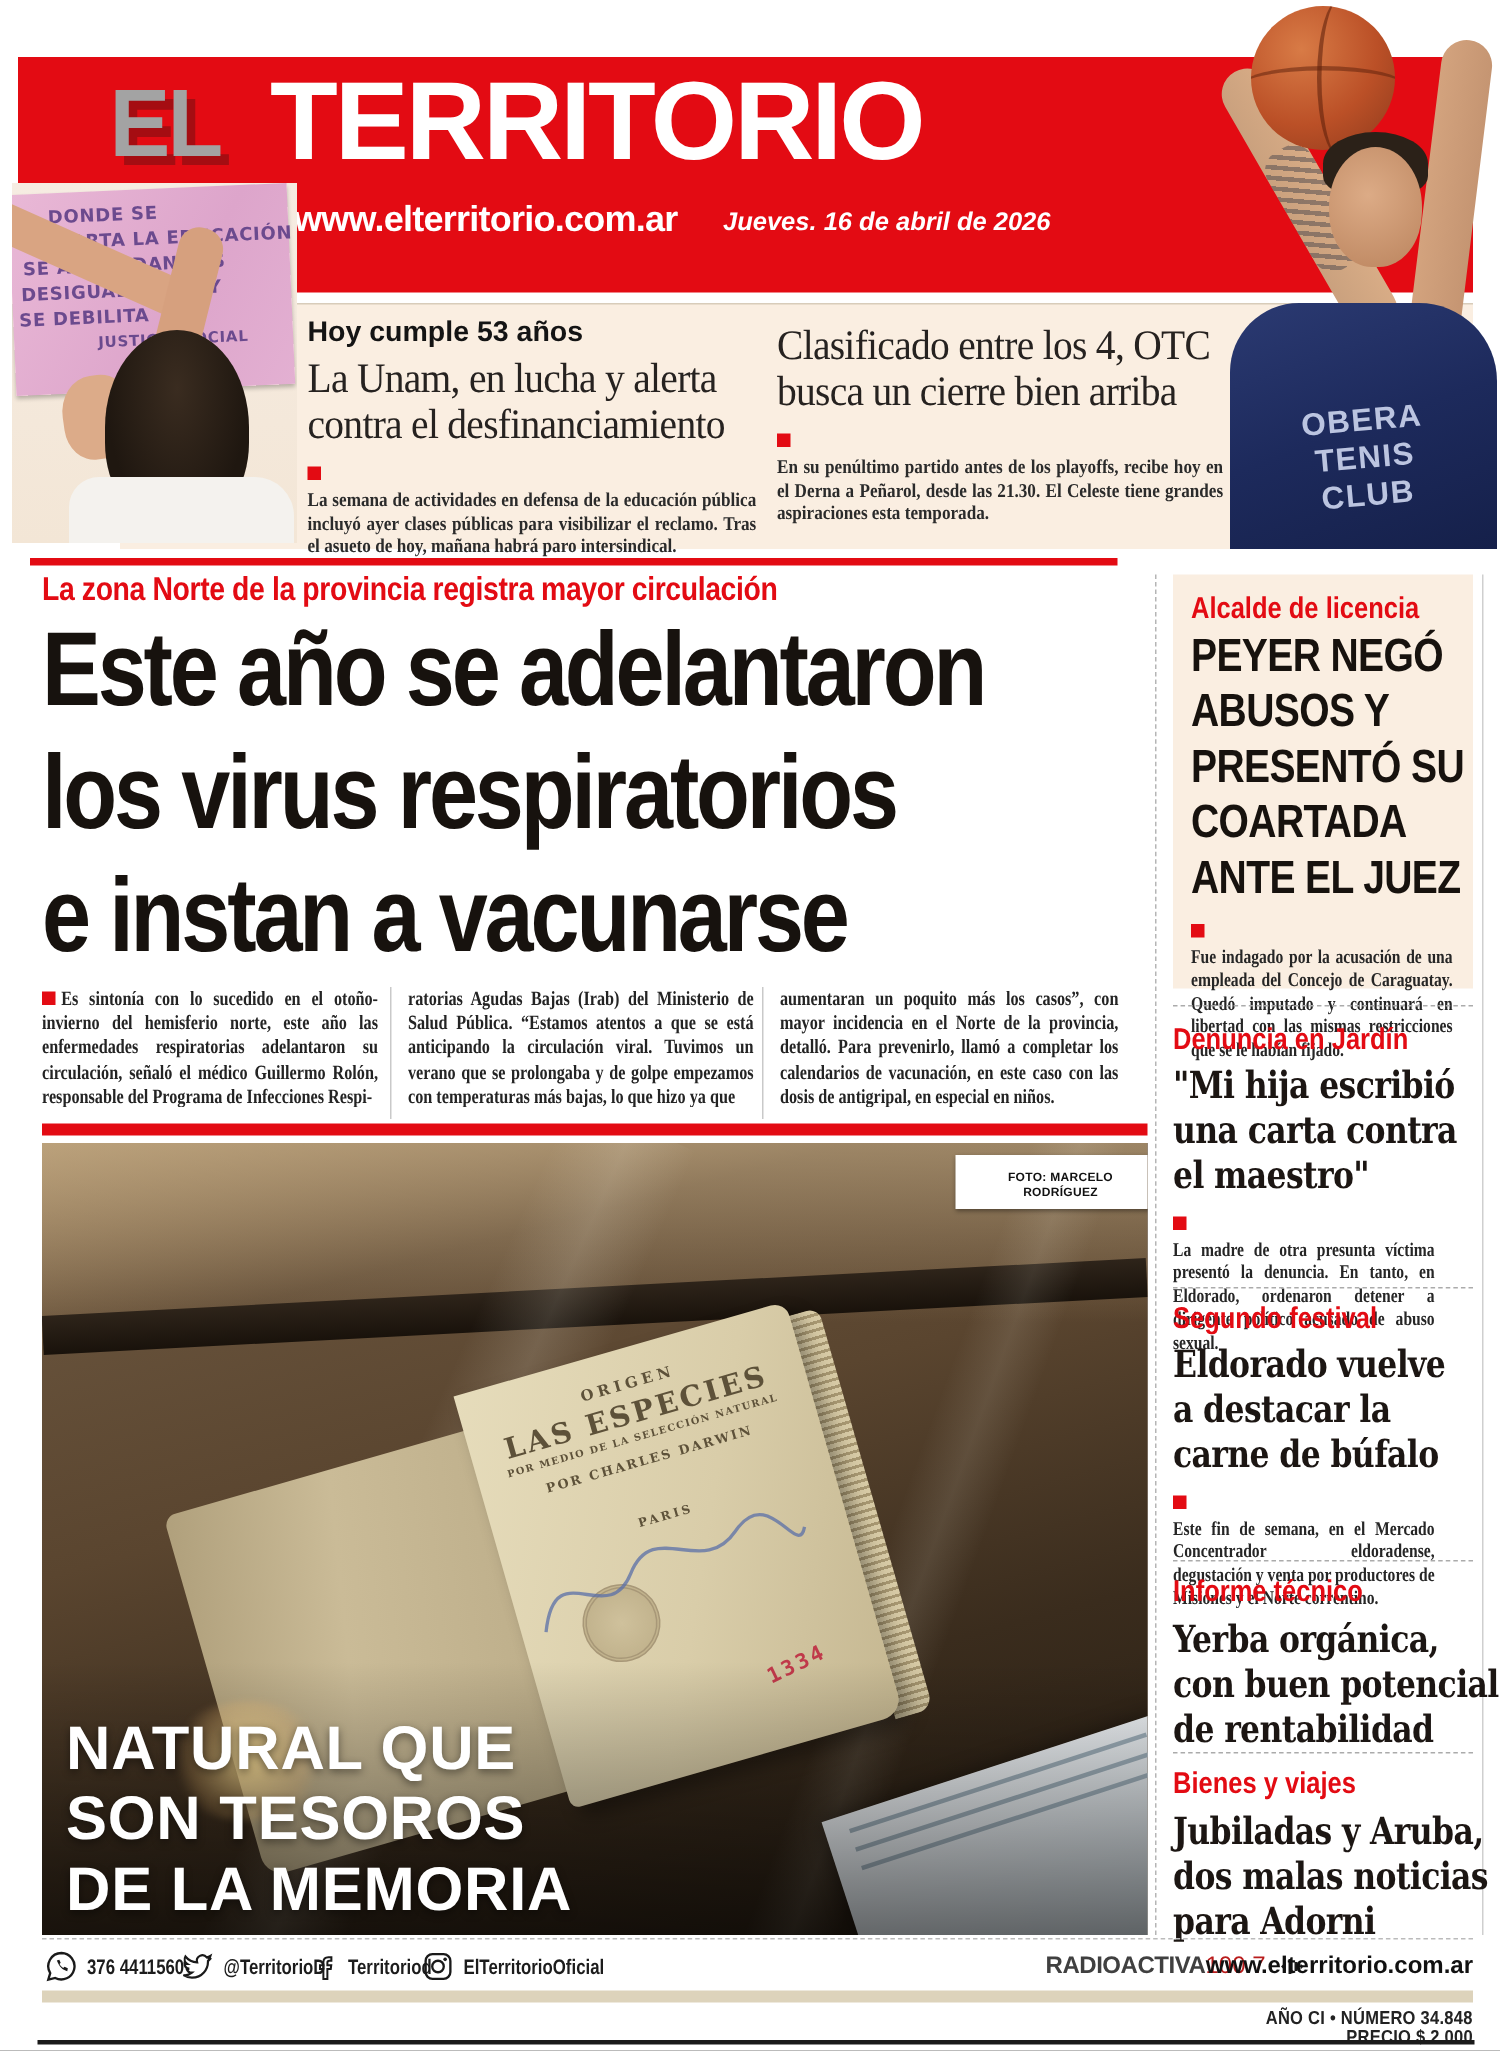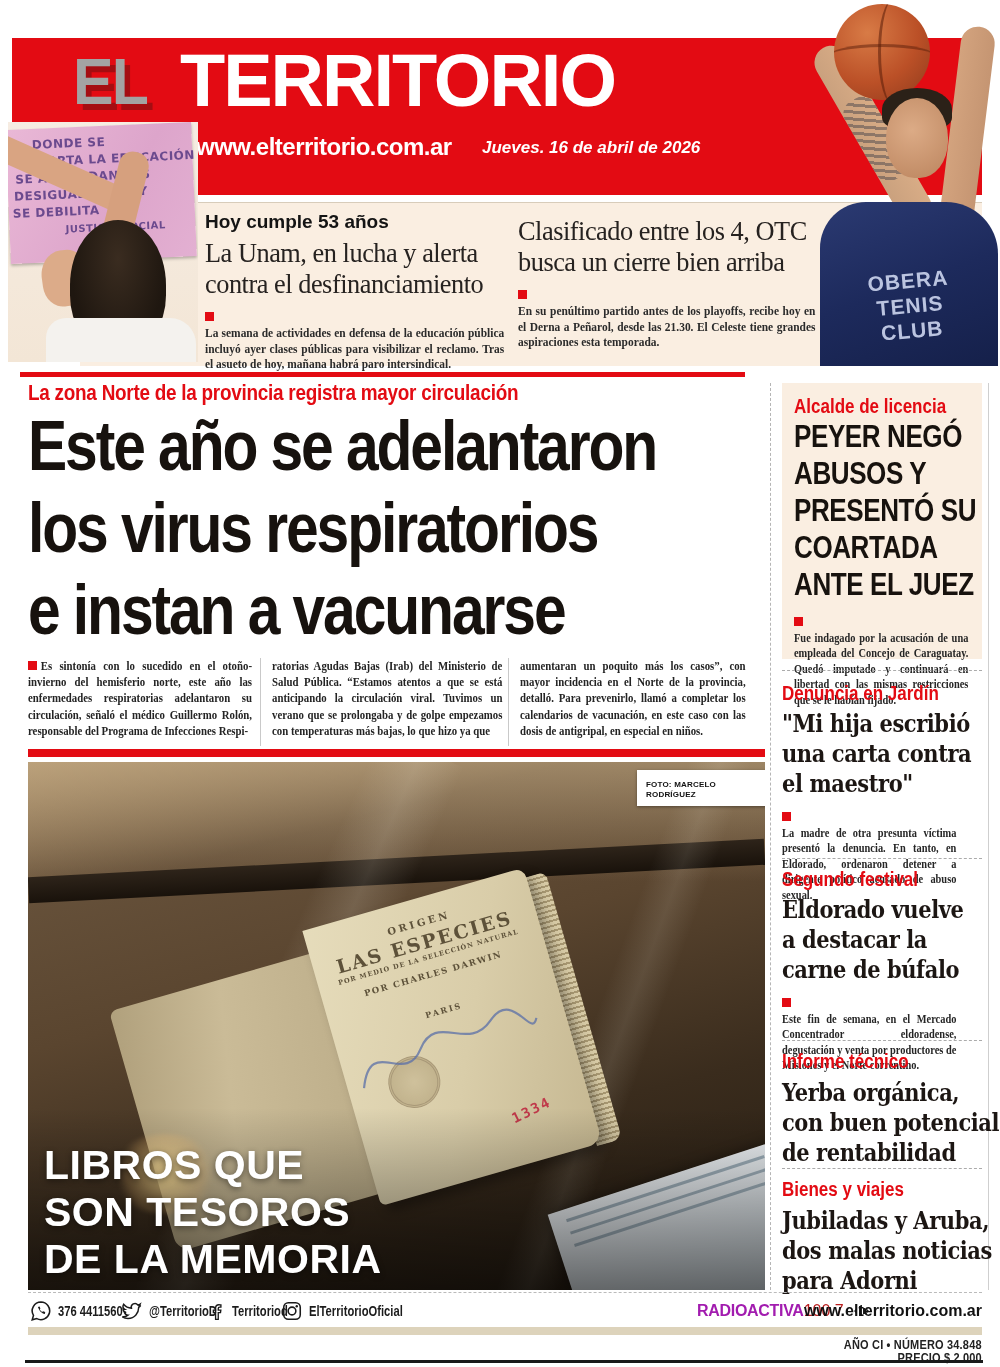--- a/index.html
+++ b/index.html
@@ -93,21 +93,21 @@
      transform:rotate(-10deg);letter-spacing:2px;}
   .scrawl{position:absolute;left:6px;top:108px;width:200px;height:90px;}
   .glow{position:absolute;left:82px;top:372px;width:110px;height:80px;border-radius:50%;
      background:radial-gradient(circle,rgba(255,225,150,.85),rgba(255,200,120,.25) 55%,transparent 70%);filter:blur(2px);}
   .paper{position:absolute;right:-40px;bottom:-34px;width:240px;height:150px;background:linear-gradient(180deg,#eef2f5,#cfd9df);
      transform:rotate(-18deg);box-shadow:0 0 14px rgba(0,0,0,.4);}
   .paper i{display:block;height:3px;background:#9fb0bb;margin:10px 16px 0 16px;}
   .vig{position:absolute;left:0;bottom:0;width:100%;height:260px;background:linear-gradient(0deg,rgba(0,0,0,.55),transparent 70%);}
   .cap-box{position:absolute;left:609px;top:8px;width:122px;background:#fff;padding:7px 8px 6px 9px;box-shadow:0 1px 3px rgba(0,0,0,.4);}
   .cap-txt{font:700 12.5px/14.5px "Liberation Sans",sans-serif;color:#141414;letter-spacing:-.2px;}
-  .cap-credit{font:800 8px/10px "Liberation Sans",sans-serif;color:#111;margin-top:3px;letter-spacing:.2px;}
+  .cap-credit{font:800 8px/10px "Liberation Sans",sans-serif;color:#111;margin-top:3px;letter-spacing:.2px;text-align:center;}
   .ph-title{position:absolute;left:16px;top:380px;color:#fff;font:900 41px/47px "Liberation Sans",sans-serif;
      letter-spacing:.5px;text-shadow:0 2px 6px rgba(0,0,0,.45);}
 
   
   .vdash{left:770px;top:383px;height:907px;width:0;border-left:1.5px dashed #b5b5b5;}
   .vline-r{left:988px;top:383px;height:907px;width:1px;background:#cfcfcf;}
   .sb-kick{font:800 20px/23px "Liberation Sans",sans-serif;color:#e30b13;transform:scaleX(.85);transform-origin:0 0;}
   .sbA{left:782px;top:383px;width:200px;height:276px;background:#faeee1;}
   .sbA-in{position:absolute;left:12px;top:12px;width:176px;}
   .sbA-h{font:900 31px/37px "Liberation Sans",sans-serif;color:#17120e;letter-spacing:-.5px;
@@ -115,21 +115,21 @@
   .sb-body{font:600 13px/15.4px "Liberation Serif",serif;color:#262626;text-align:justify;
      transform:scaleX(.8);transform-origin:0 0;width:218px;}
   .sb-sep{left:782px;width:200px;height:0;border-top:1.5px dashed #ababab;}
   .sb-h2{font:700 25px/30px "DejaVu Serif",serif;color:#1c1613;letter-spacing:-.5px;
      transform:scaleX(.84);transform-origin:0 0;}
 
   
   .f-dash{left:28px;top:1292px;width:954px;height:0;border-top:1.5px dashed #bbb;}
   .soc{top:1300px;height:24px;}
   .soc-label{font:700 14px/22px "Liberation Sans",sans-serif;color:#1c1c1c;transform:scaleX(.8);transform-origin:0 50%;}
-  .radio-brand{font:900 16px/22px "Liberation Sans",sans-serif;color:#a21caf;letter-spacing:-.3px;text-align:right;}
+  .radio-brand{font:900 16px/22px "Liberation Sans",sans-serif;color:#404040;letter-spacing:-.3px;text-align:right;}
   .radio-freq{font:300 16px/22px "Liberation Sans",sans-serif;color:#b91c1c;}
   .f-web{font:800 16px/22px "Liberation Sans",sans-serif;color:#111;}
   .beige{left:28px;top:1327px;width:954px;height:8px;background:#ddd3bb;}
   .edition{right:18px;text-align:right;font:700 12.5px/14px "Liberation Sans",sans-serif;color:#222;
      transform:scaleX(.88);transform-origin:100% 0;letter-spacing:.2px;}
   .botline{left:25px;top:1360px;width:958px;height:2.5px;background:#1a1a1a;}
   svg{display:block;}
 </style>
 </head>
 <body>
@@ -241,21 +241,21 @@
     <div class="paper">
         <i></i>
         <i></i>
         <i></i>
       </div>
     <div class="vig"></div>
     <div class="cap-box">
       <div class="cap-credit">FOTO: MARCELO RODRÍGUEZ</div>
     </div>
     <div class="ph-title">
-      <div>LIBROS QUE</div>
+      <div>NATURAL QUE</div>
       <div>SON TESOROS</div>
       <div>DE LA MEMORIA</div>
     </div>
   </div>
 
   <div class="abs vdash"></div>
   <div class="abs vline-r"></div>
 
   <div class="abs sbA">
     <div class="sbA-in">

